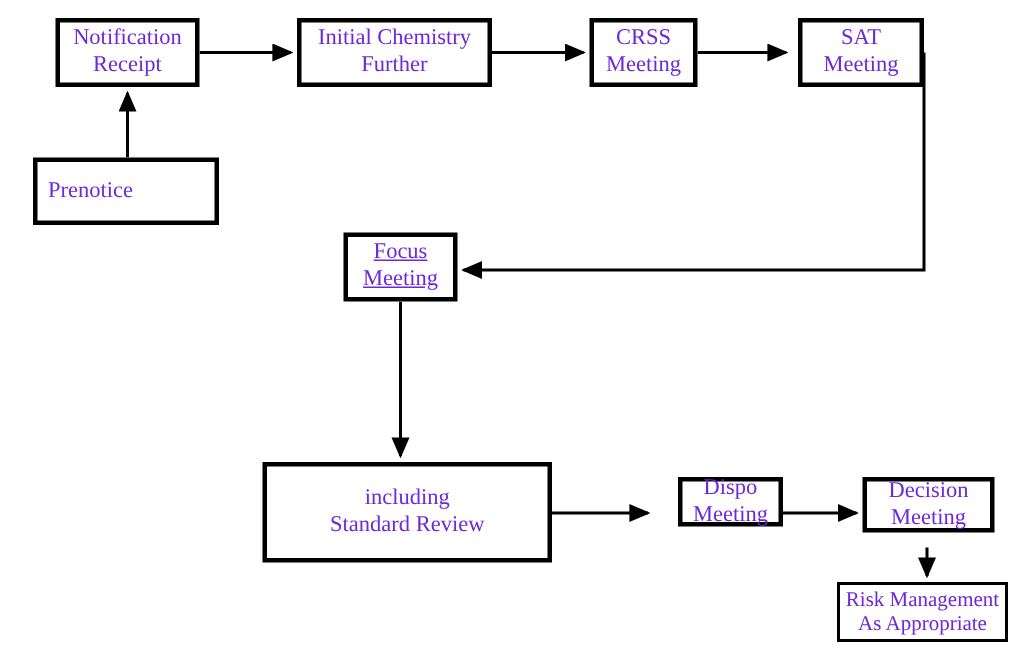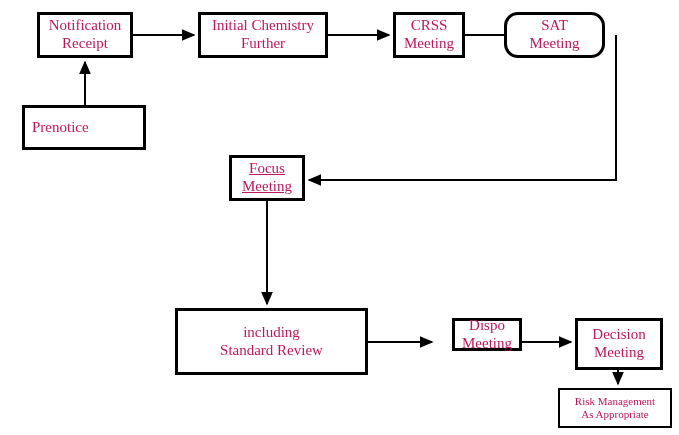--- a/index.html
+++ b/index.html
@@ -24,29 +24,30 @@
   }
   .node {
     position: absolute;
     box-sizing: border-box;
     background: #ffffff;
     border: 3px solid #000000;
     display: flex;
     flex-direction: column;
     align-items: center;
     justify-content: center;
-    color: #be185d;
+    color: #6d28d9;
     font-size: 15px;
     line-height: 1.18;
     text-align: center;
     z-index: 2;
   }
   .node.thin {
     border-width: 2px;
-    font-size: 11px;
+    font-size: 14px;
+    justify-content: flex-end;
   }
   .node.left-align {
     align-items: flex-start;
     text-align: left;
     padding-left: 7px;
   }
   .node .line {
     display: block;
     white-space: nowrap;
   }
@@ -82,37 +83,37 @@
         <span class="line">Prenotice</span>
       </div>
       <div class="node" style="left: 198px; top: 12px; width: 130px; height: 46px;">
         <span class="line">Initial Chemistry</span>
         <span class="line">Further</span>
       </div>
       <div class="node" style="left: 393px; top: 12px; width: 72px; height: 46px;">
         <span class="line">CRSS</span>
         <span class="line">Meeting</span>
       </div>
-      <div class="node" style="left: 504px; top: 12px; width: 101px; height: 46px; border-radius: 14px;">
+      <div class="node" style="left: 532px; top: 12px; width: 84px; height: 46px;">
         <span class="line">SAT</span>
         <span class="line">Meeting</span>
       </div>
       <div class="node" style="left: 229px; top: 155px; width: 76px; height: 46px; text-decoration: underline;">
         <span class="line">Focus</span>
         <span class="line">Meeting</span>
       </div>
       <div class="node" style="left: 175px; top: 308px; width: 193px; height: 67px;">
         <span class="line">including</span>
         <span class="line">Standard Review</span>
       </div>
       <div class="node" style="left: 452px; top: 318px; width: 70px; height: 33px;">
         <span class="line">Dispo</span>
         <span class="line">Meeting</span>
       </div>
-      <div class="node" style="left: 575px; top: 318px; width: 88px; height: 52px;">
+      <div class="node" style="left: 575px; top: 318px; width: 88px; height: 37px;">
         <span class="line">Decision</span>
         <span class="line">Meeting</span>
       </div>
       <div class="node thin" style="left: 558px; top: 388px; width: 114px; height: 40px;">
         <span class="line">Risk Management</span>
         <span class="line">As Appropriate</span>
       </div>
     </div>
 </div>
 

